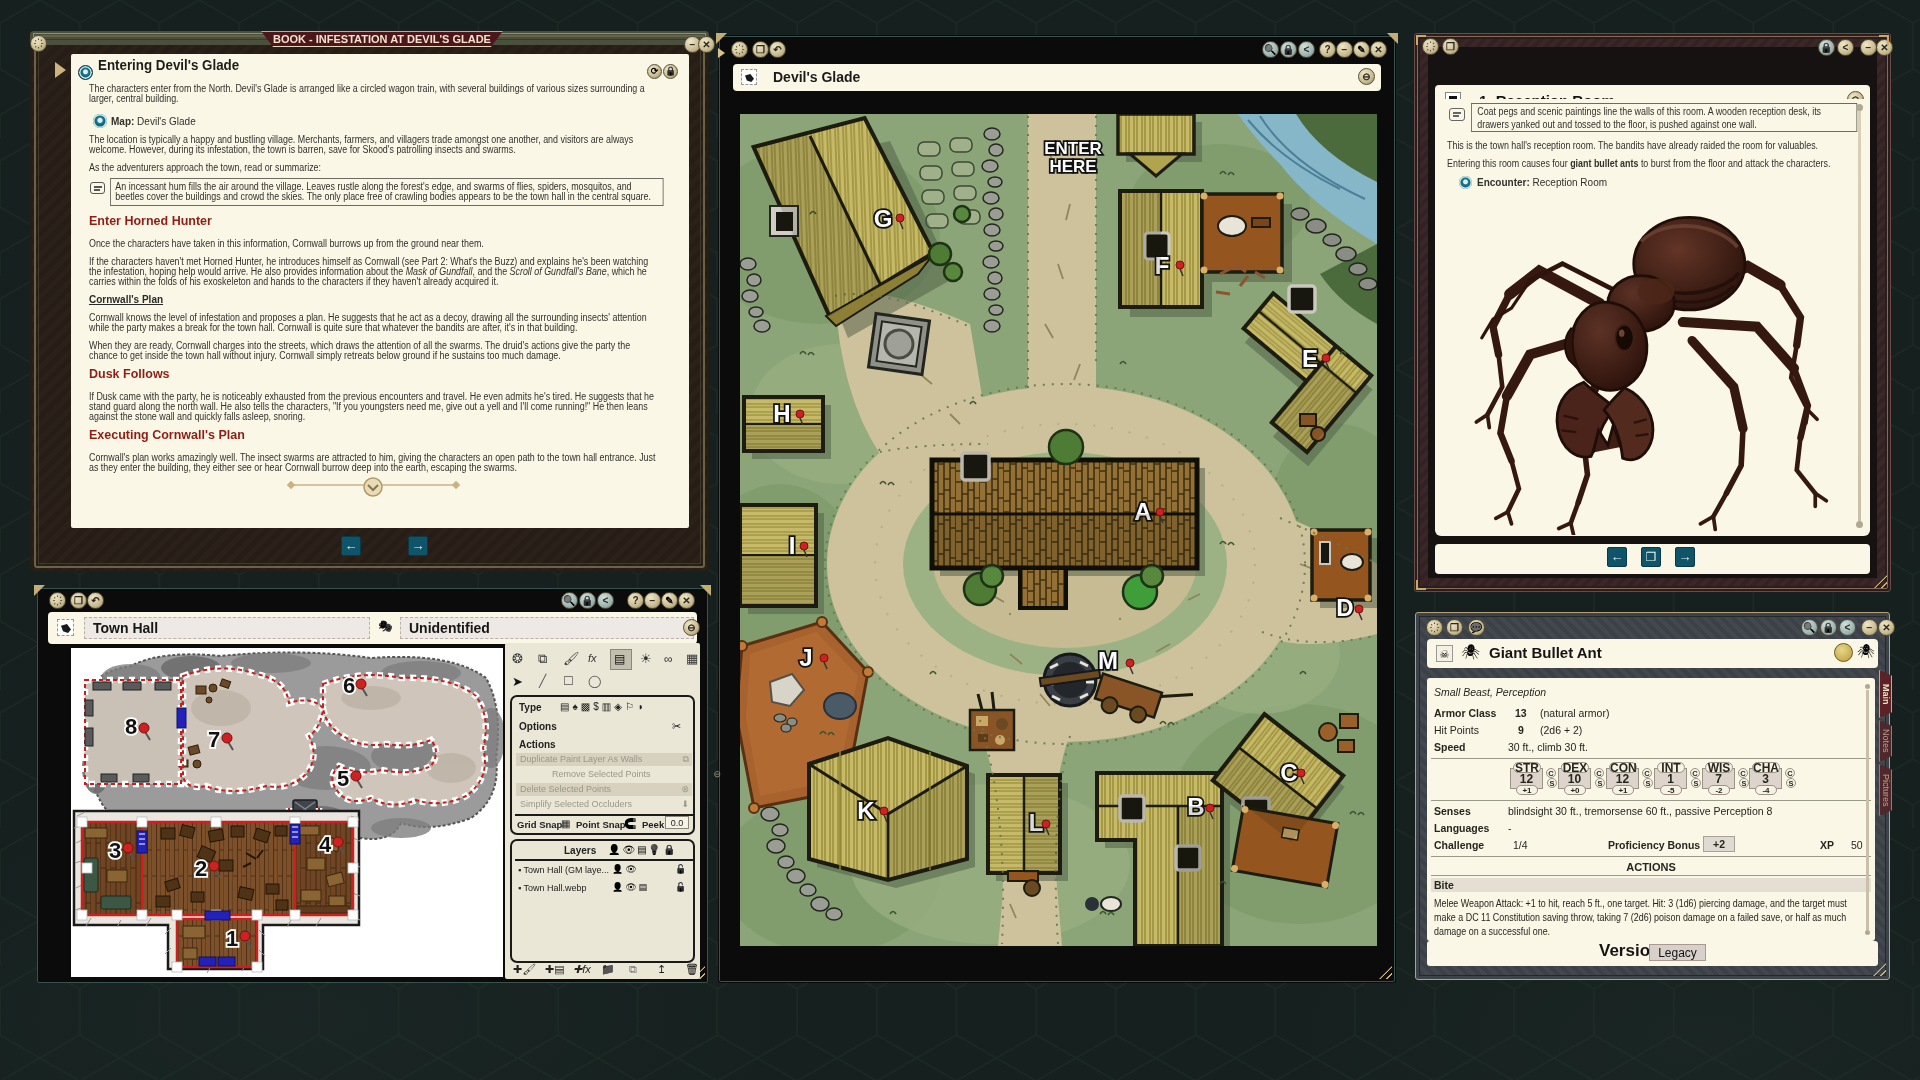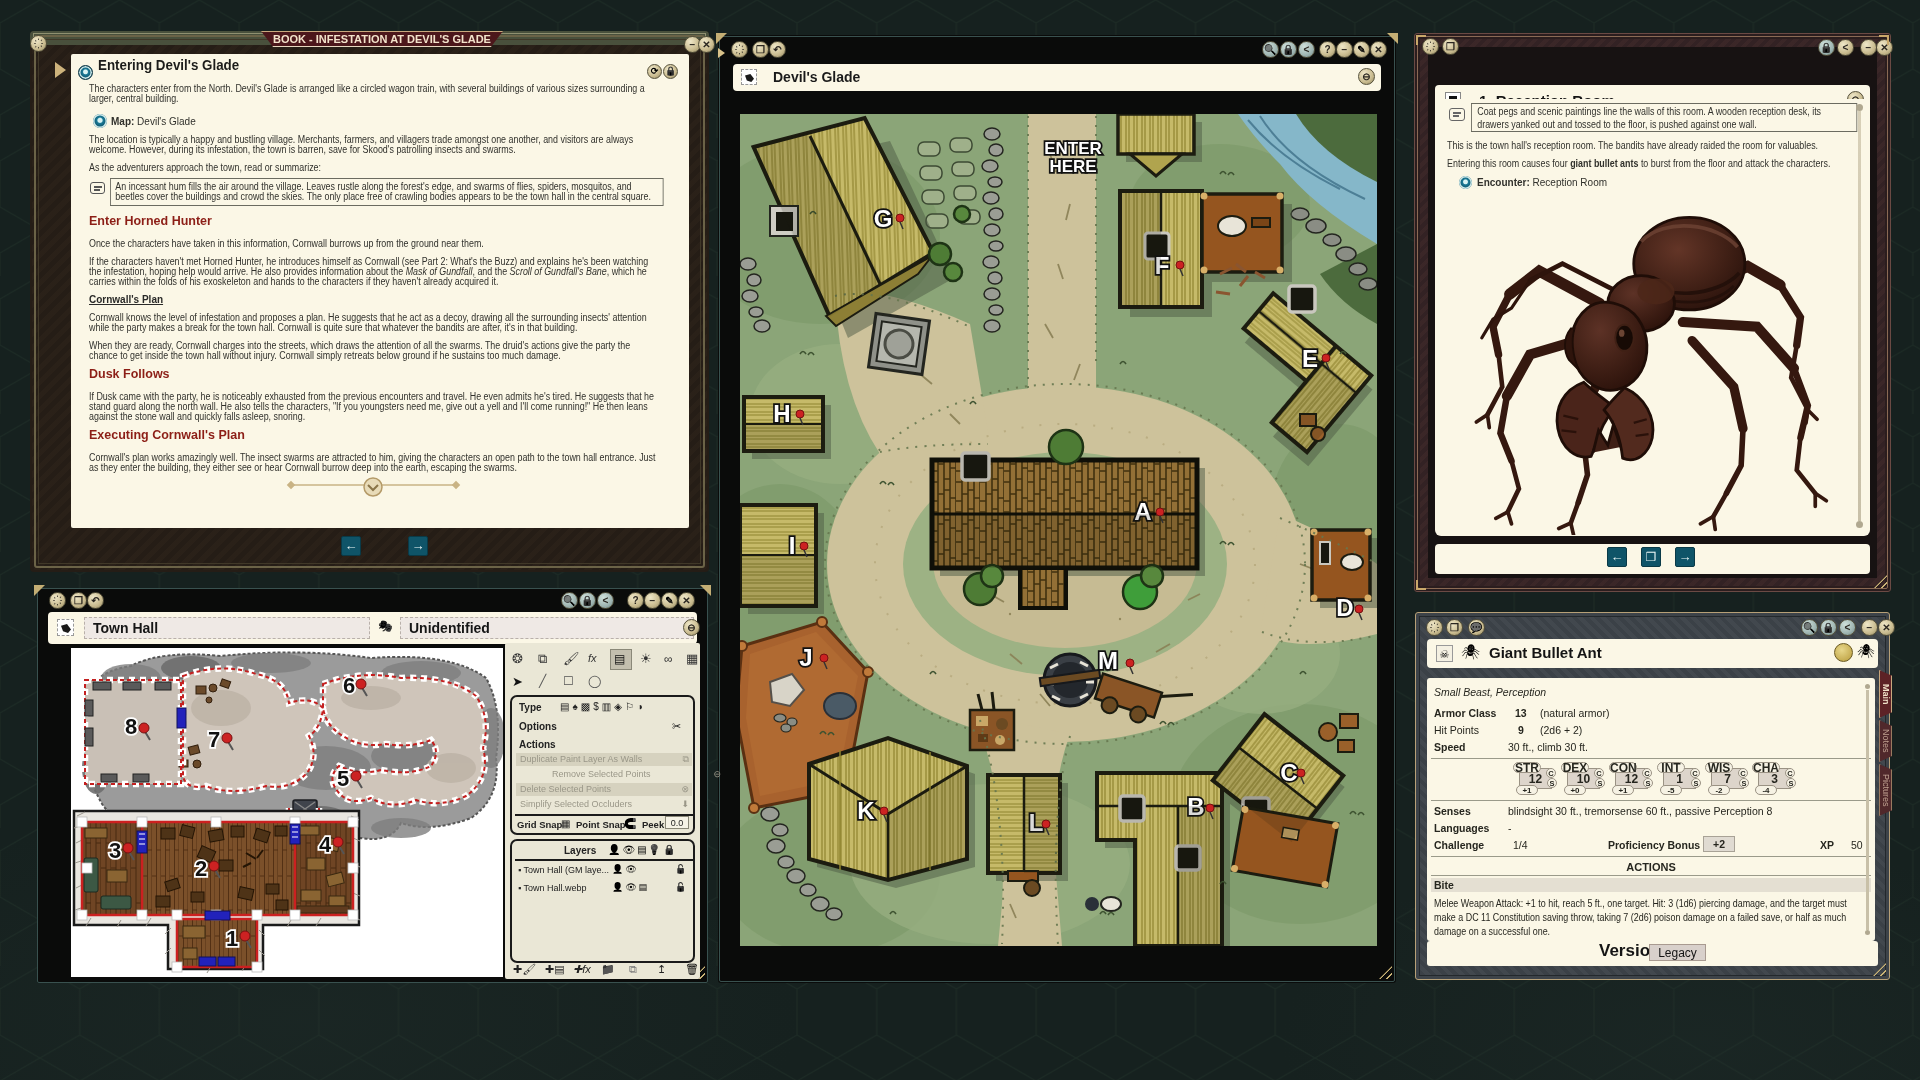--- a/index.html
+++ b/index.html
@@ -13,21 +13,21 @@
   background:radial-gradient(circle at 35% 30%, #efe7c8, #c9bb8f 60%, #8f8560);
   border:1px solid #55503a; color:#2a2620; font-weight:bold; font-size:10px;
   text-align:center; line-height:15px; }
 .circbtn.teal { background:radial-gradient(circle at 35% 30%, #cfe0da, #9fb5b2 60%, #6d8582); }
 .paper { background:#fbf7e6; }
 .ico { filter:grayscale(1) brightness(0.45) contrast(1.6); }
 .sx89 { transform:scaleX(0.89); transform-origin:0 0; }
 .sx85 { transform:scaleX(0.85); transform-origin:0 0; }
 .resz { position:absolute; width:13px; height:13px; background:repeating-linear-gradient(135deg,#c9b375 0 1.5px,rgba(0,0,0,0) 1.5px 4.5px); clip-path:polygon(100% 0,100% 100%,0 100%); }
 .statbox { position:absolute; top:84px; width:52px; height:42px; }
-.sb-body { position:absolute; left:0; top:6px; width:33px; height:21px; background:#ddd5cb; border:1px solid #9a9284; text-align:center; font-weight:bold; font-size:12px; line-height:20px;margin-left:9px; }
+.sb-body { position:absolute; left:0; top:6px; width:33px; height:21px; background:#ddd5cb; border:1px solid #9a9284; text-align:center; font-weight:bold; font-size:12px; line-height:20px; }
 .sb-label { position:absolute; left:3px; top:0px; width:28px; height:11px; background:#f6f2e4; border:1px solid #9a9284; border-radius:6px; font-size:12px; text-align:center; line-height:10px; font-weight:bold; z-index:2; }
 .sb-mod { position:absolute; left:6px; top:23px; width:22px; height:10px; background:#f6f2e4; border:1px solid #9a9284; border-radius:6px; font-size:8px; text-align:center; line-height:9px; font-weight:bold; z-index:2; }
 .sb-c { position:absolute; left:36px; top:6px; width:10px; height:10px; border-radius:50%; background:#f6f2e4; border:1px solid #9a9284; font-size:7.5px; text-align:center; line-height:9px; font-weight:bold; }
 .sb-s { position:absolute; left:37px; top:16px; width:10px; height:10px; border-radius:50%; background:#f6f2e4; border:1px solid #9a9284; font-size:7.5px; text-align:center; line-height:9px; font-weight:bold; }
 </style>
 </head>
 <body>
 <div id="stage">
 <svg id="bghex" width="1920" height="1080">
   <defs>

